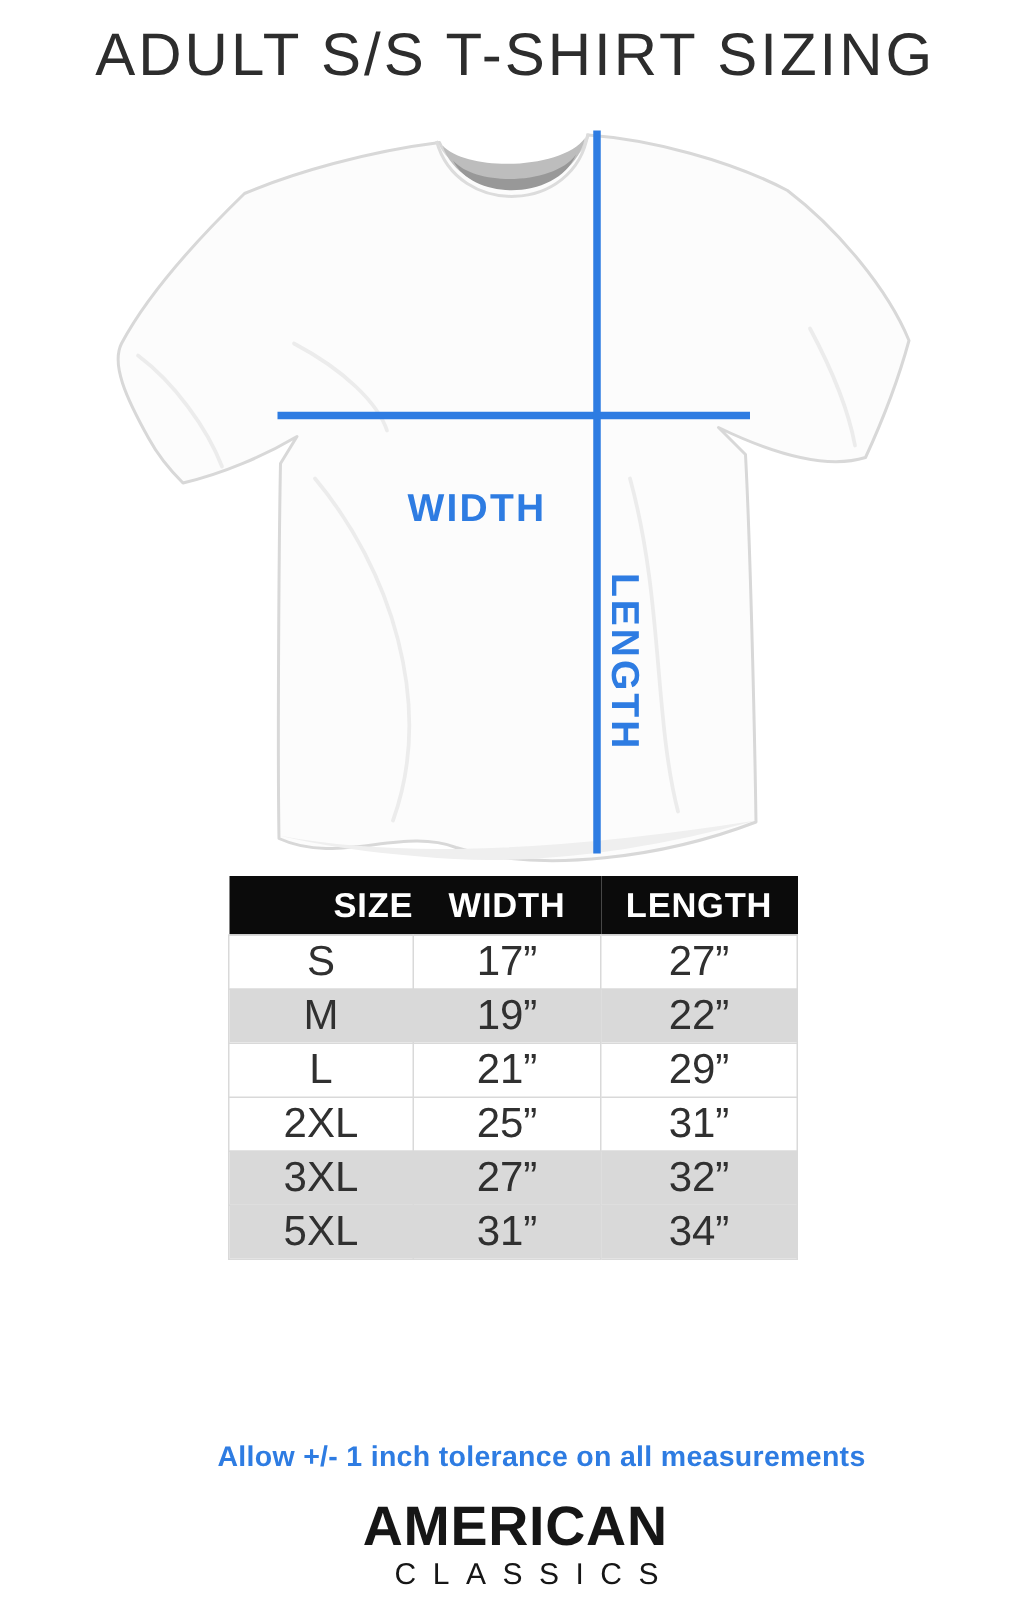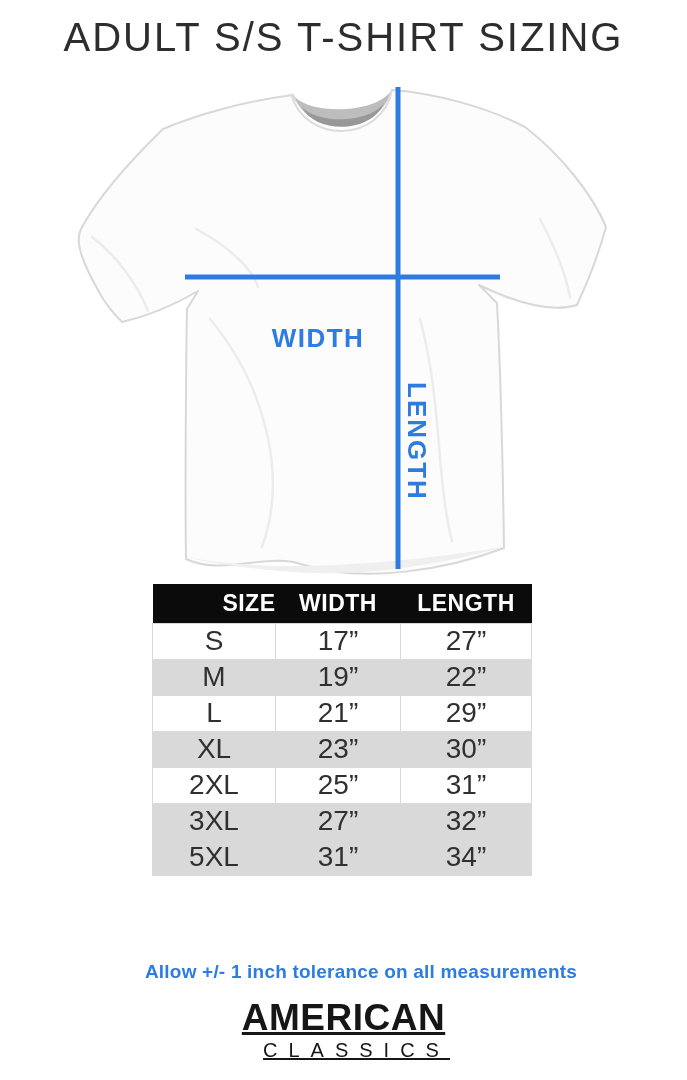--- a/index.html
+++ b/index.html
@@ -57,21 +57,21 @@
     height:36px;text-align:center;font-size:28px;font-weight:300;
     color:#303030;background:#ffffff;border:1px solid #d9d9d9;
   }
   .size-table tr.stripe td{background:var(--stripe);border-color:var(--stripe);}
   
   .tolerance-note{
     position:absolute;top:960px;left:0;width:100%;text-align:center;
     color:var(--accent);font-size:19px;font-weight:700;letter-spacing:0.2px;padding-left:35px;
   }
   
-  .brand{position:absolute;top:998px;left:0;width:100%;text-align:center;color:#161616;text-decoration:underline;}
+  .brand{position:absolute;top:998px;left:0;width:100%;text-align:center;color:#161616;}
   .brand-name{font-size:37px;font-weight:800;letter-spacing:0.5px;line-height:1.0;}
   .brand-subname{font-size:20px;font-weight:300;letter-spacing:11px;padding-left:26px;margin-top:3px;}
 </style>
 </head>
 <body>
 
 <div class="canvas">
 
   <h1 class="page-title">ADULT S/S T-SHIRT SIZING</h1>
 
@@ -139,25 +139,20 @@
         <tr class="stripe">
           <td>M</td>
           <td>19”</td>
           <td>22”</td>
         </tr>
         <tr>
           <td>L</td>
           <td>21”</td>
           <td>29”</td>
         </tr>
-        <tr class="stripe">
-          <td>XL</td>
-          <td>23”</td>
-          <td>30”</td>
-        </tr>
         <tr>
           <td>2XL</td>
           <td>25”</td>
           <td>31”</td>
         </tr>
         <tr class="stripe">
           <td>3XL</td>
           <td>27”</td>
           <td>32”</td>
         </tr>

